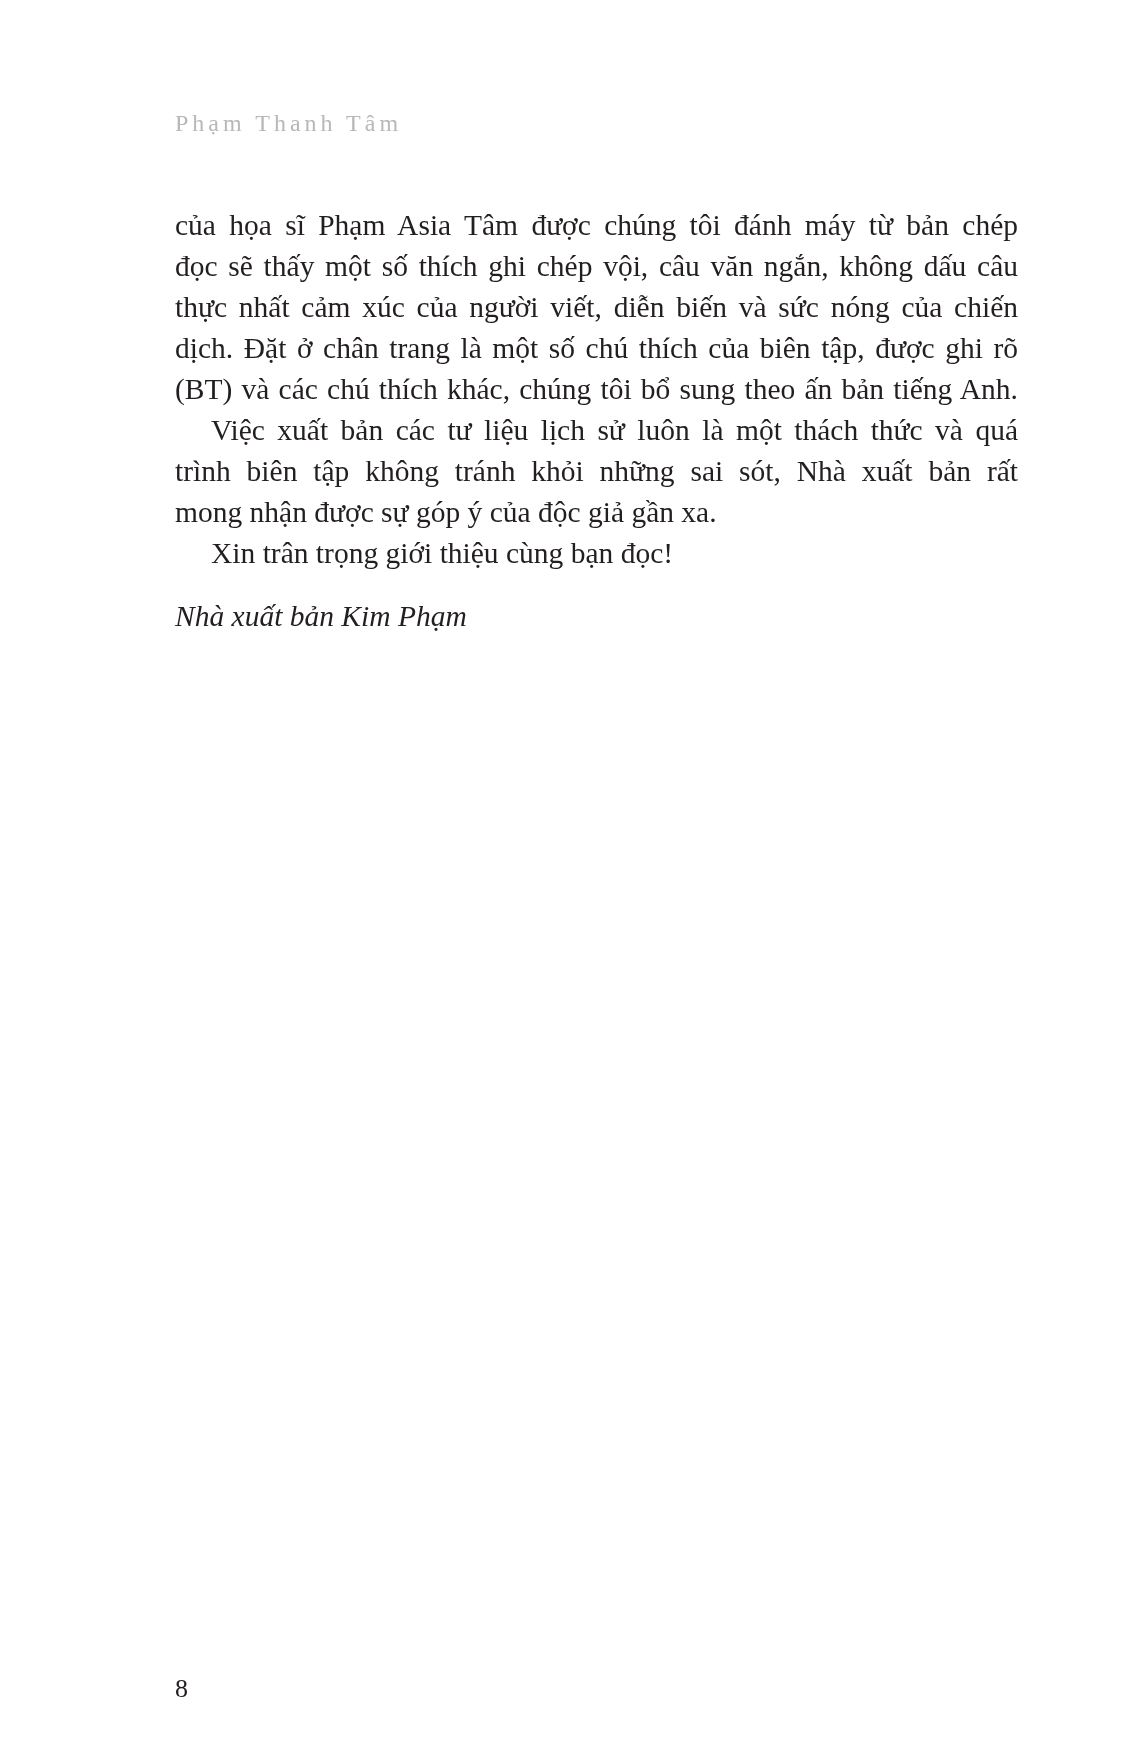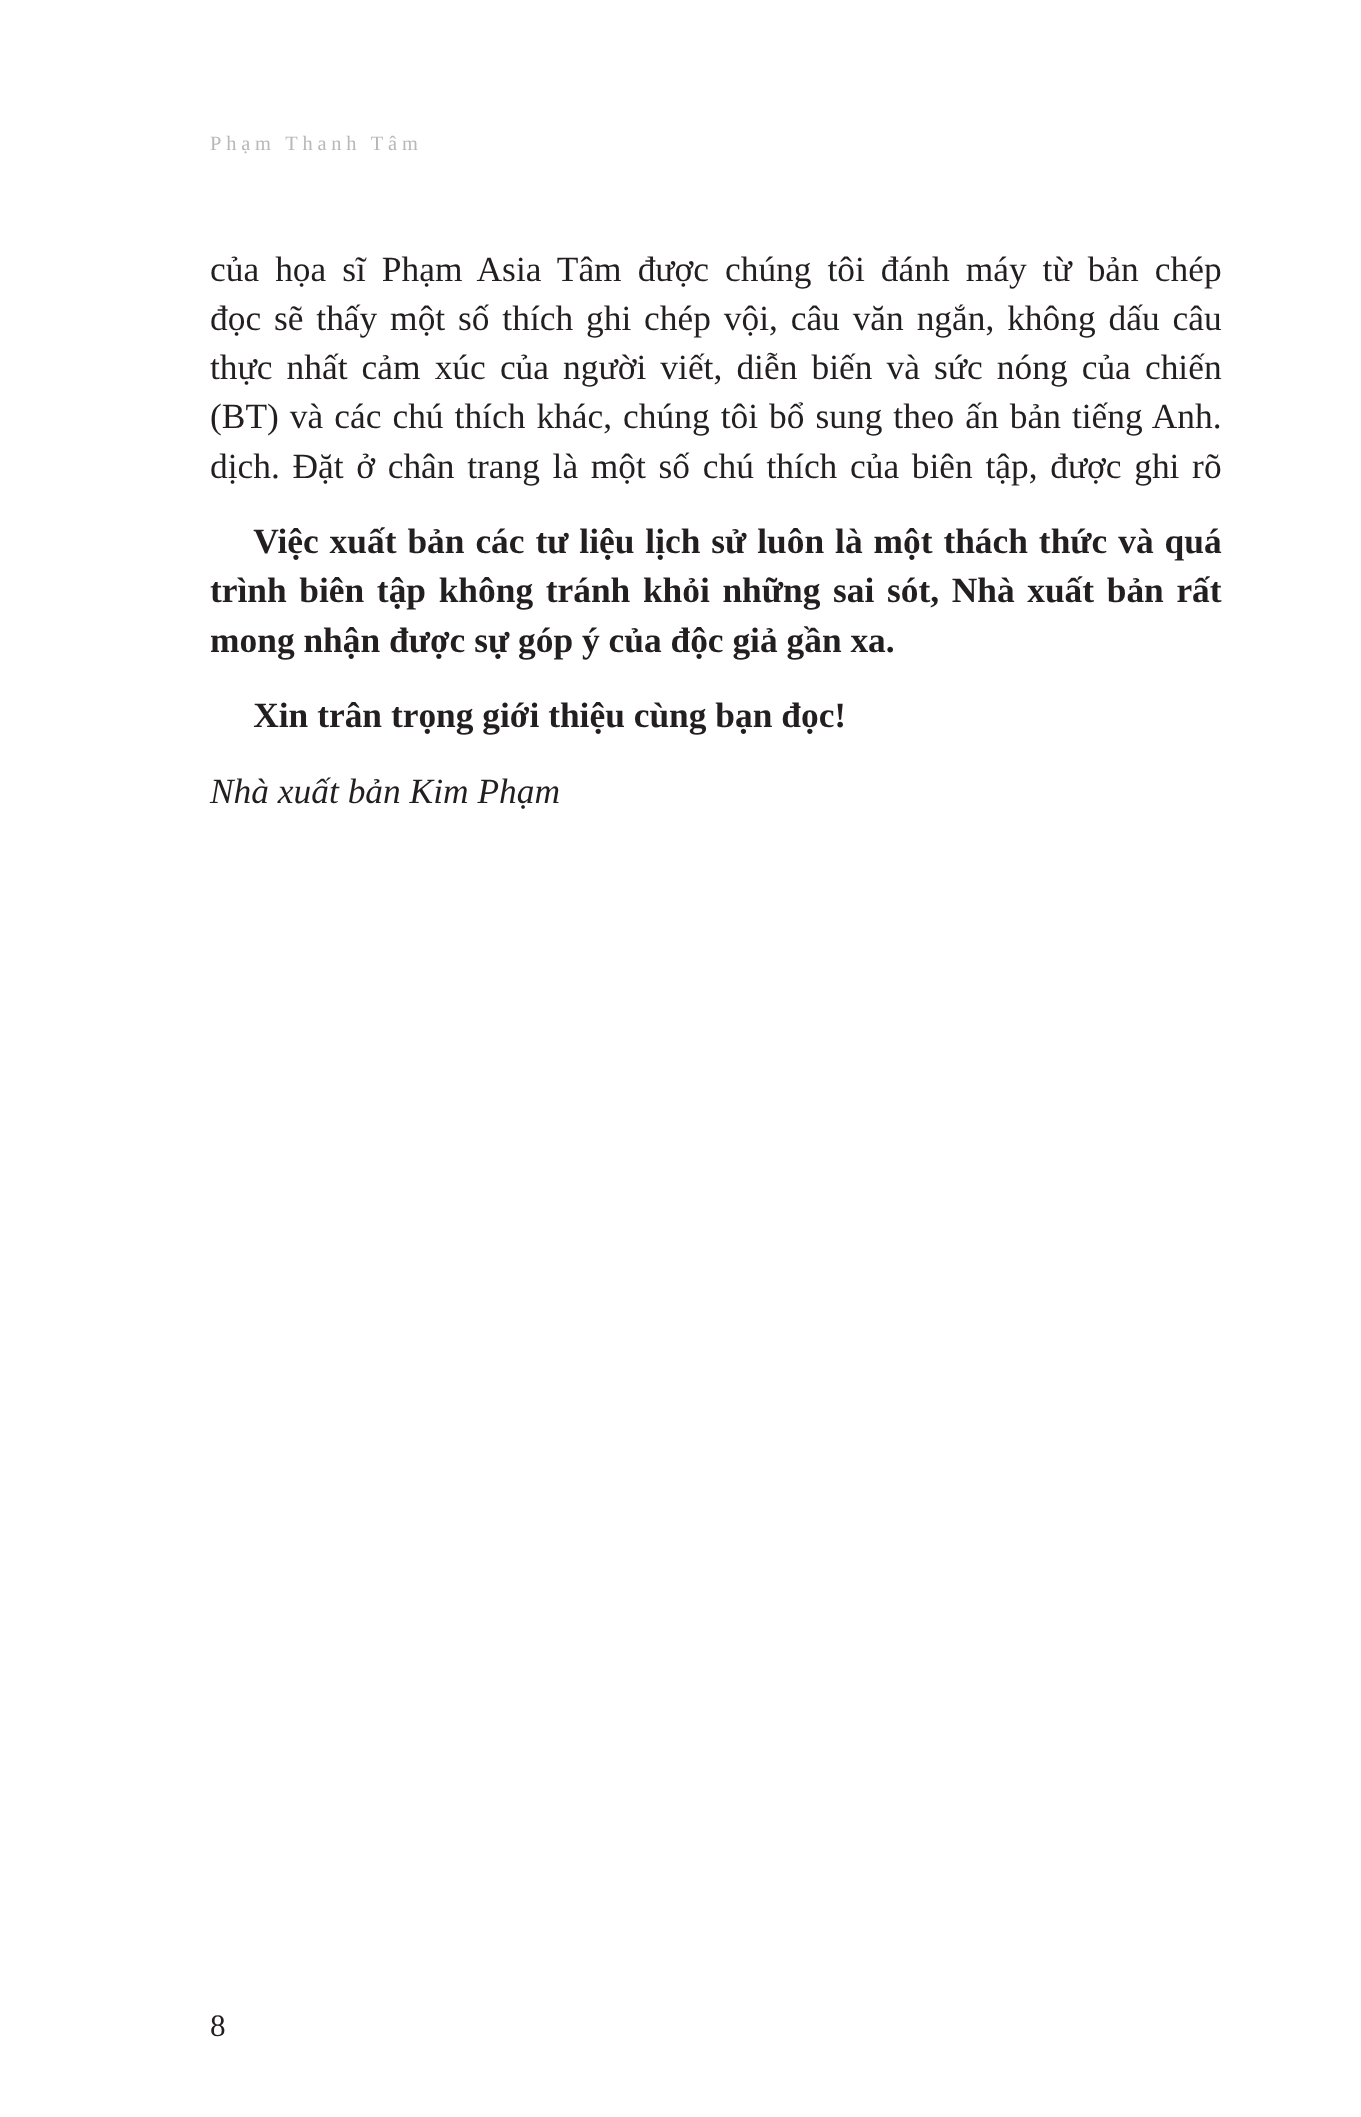--- a/index.html
+++ b/index.html
@@ -12,21 +12,21 @@
       height: 1764px;
       position: relative;
       overflow: hidden;
       font-family: "Liberation Serif", "DejaVu Serif", serif;
       color: #231f20;
     }
     .running-header {
       position: absolute;
       left: 175px;
       top: 110px;
-      font-size: 17px;
+      font-size: 24px;
       letter-spacing: 4px;
       color: #b8b8b8;
       white-space: nowrap;
     }
     .body-text {
       position: absolute;
       left: 175px;
       top: 205px;
       width: 843px;
       font-size: 29.5px;
@@ -35,22 +35,20 @@
     .para {
       margin: 0;
       text-align: justify;
       text-align-last: left;
     }
     .para.first {
       text-indent: 0;
     }
     .para.indent {
       text-indent: 36px;
-      margin-top: 22px;
-      font-weight: bold;
     }
     .line {
       display: block;
       text-align: justify;
       text-align-last: justify;
       white-space: nowrap;
     }
     .line.last {
       text-align-last: left;
     }
@@ -70,22 +68,22 @@
 </head>
 <body>
 
 <div class="running-header">Phạm Thanh Tâm</div>
 
 <div class="body-text">
   <p class="para first">
     <span class="line">của họa sĩ Phạm Asia Tâm được chúng tôi đánh máy từ bản chép</span>
     <span class="line">đọc sẽ thấy một số thích ghi chép vội, câu văn ngắn, không dấu câu</span>
     <span class="line">thực nhất cảm xúc của người viết, diễn biến và sức nóng của chiến</span>
+    <span class="line">dịch. Đặt ở chân trang là một số chú thích của biên tập, được ghi rõ</span>
     <span class="line">(BT) và các chú thích khác, chúng tôi bổ sung theo ấn bản tiếng Anh.</span>
-    <span class="line">dịch. Đặt ở chân trang là một số chú thích của biên tập, được ghi rõ</span>
   </p>
   <p class="para indent">
     <span class="line">Việc xuất bản các tư liệu lịch sử luôn là một thách thức và quá</span>
     <span class="line" style="text-indent:0">trình biên tập không tránh khỏi những sai sót, Nhà xuất bản rất</span>
     <span class="line last" style="text-indent:0">mong nhận được sự góp ý của độc giả gần xa.</span>
   </p>
   <p class="para indent">
     <span class="line last">Xin trân trọng giới thiệu cùng bạn đọc!</span>
   </p>
   <p class="para signature">Nhà xuất bản Kim Phạm</p>

